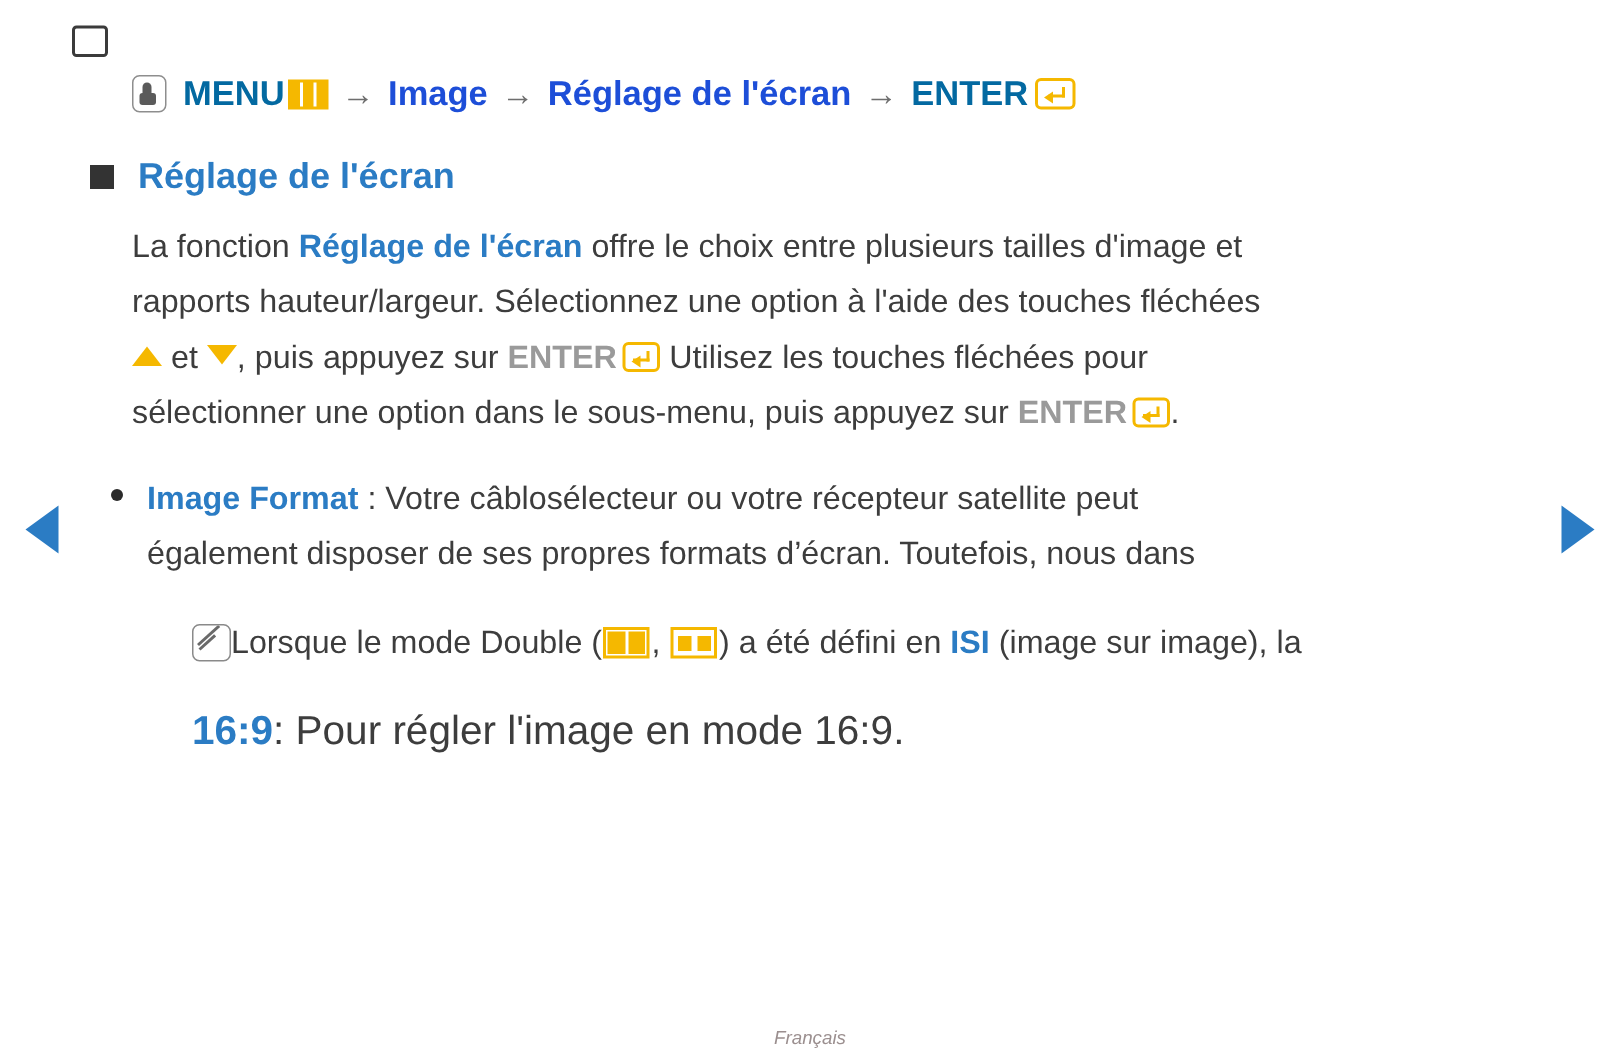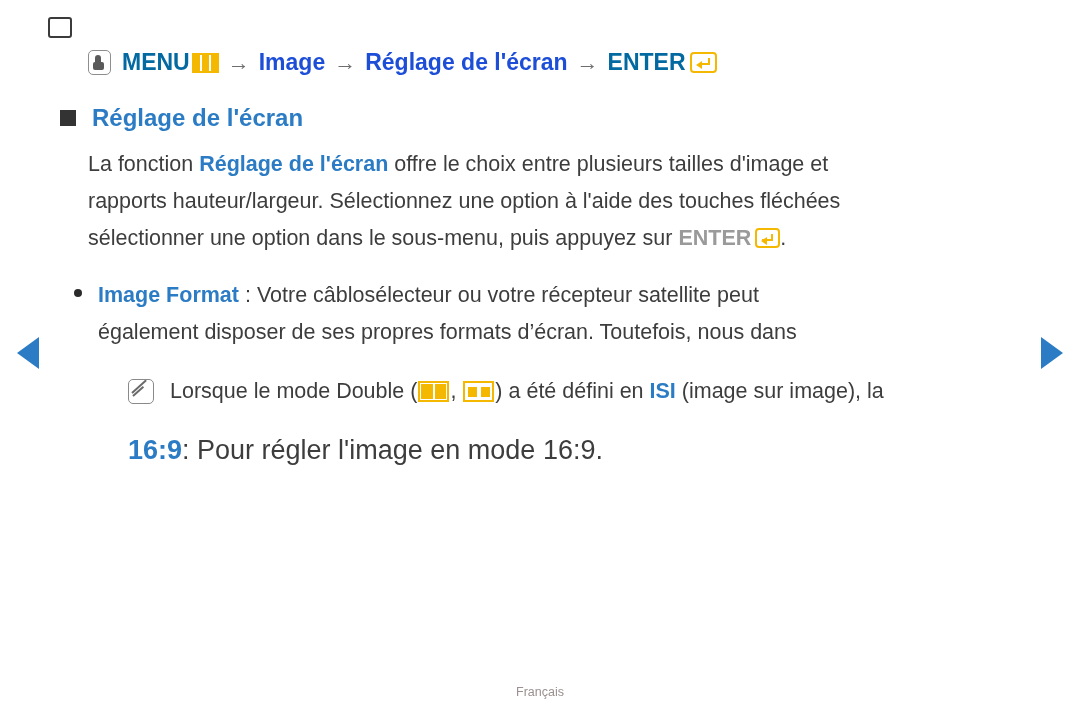--- a/index.html
+++ b/index.html
@@ -250,21 +250,21 @@
     position: absolute;
     left: 4px;
     top: 15px;
     width: 14px;
     height: 2px;
     background: #6a6a6a;
     transform: rotate(-42deg);
     transform-origin: left center;
   }
   .note-line {
-    padding-left: 42px;
+    padding-left: 26px;
     font-size: 21.5px;
     line-height: 37px;
     color: #3d3d3d;
     white-space: nowrap;
   }
 
   
   .dbl {
     display: inline-block;
     width: 31px;
@@ -331,20 +331,21 @@
 
   
   .footer {
     position: absolute;
     left: 0;
     right: 0;
     bottom: 6px;
     text-align: center;
     font-size: 12.5px;
     color: #9b8f8f;
+    font-style: italic;
   }
 </style>
 </head>
 <body>
 
 <div class="title-row">
   <span class="title-bullet"></span>
 </div>
 
 <div class="menu-path">
@@ -367,20 +368,23 @@
   <span class="sq-bullet"></span>
   <span class="section-head-text">Réglage de l'écran</span>
 </div>
 
 <div class="body-block">
   <div class="para-line">
     <span>La fonction </span><span class="b-blue">Réglage de l'écran</span><span> offre le choix entre plusieurs tailles d'image et</span>
   </div>
   <div class="para-line">rapports hauteur/largeur. Sélectionnez une option à l'aide des touches fléchées</div>
   <div class="para-line">
+    <span class="tri tri-up"></span><span> et </span><span class="tri tri-down"></span><span>, puis appuyez sur </span><span class="b-gray">ENTER</span><span class="enter-icon sm"></span><span> Utilisez les touches fléchées pour</span>
+  </div>
+  <div class="para-line">
     <span>sélectionner une option dans le sous-menu, puis appuyez sur </span><span class="b-gray">ENTER</span><span class="enter-icon sm"></span><span>.</span>
   </div>
 </div>
 
 <div class="bullet-item">
   <span class="dot"></span>
   <div class="para-line">
     <span class="b-blue">Image Format</span><span> : Votre câblosélecteur ou votre récepteur satellite peut</span>
   </div>
   <div class="para-line">également disposer de ses propres formats d’écran. Toutefois, nous dans</div>

